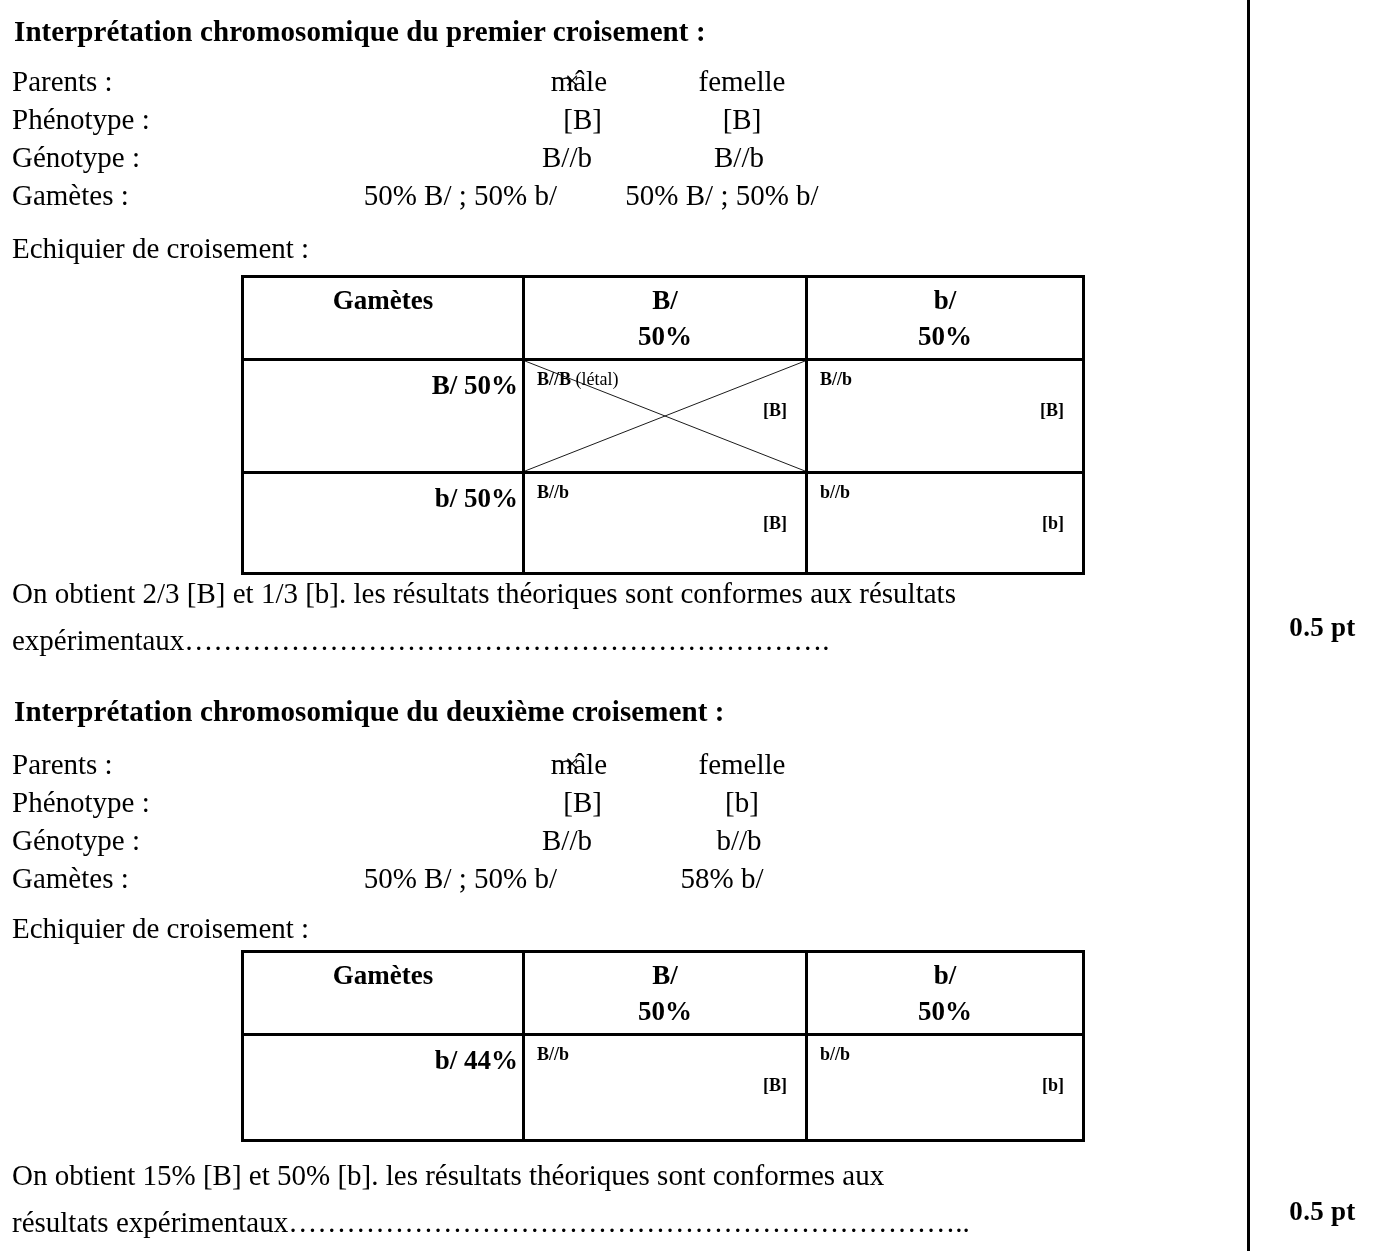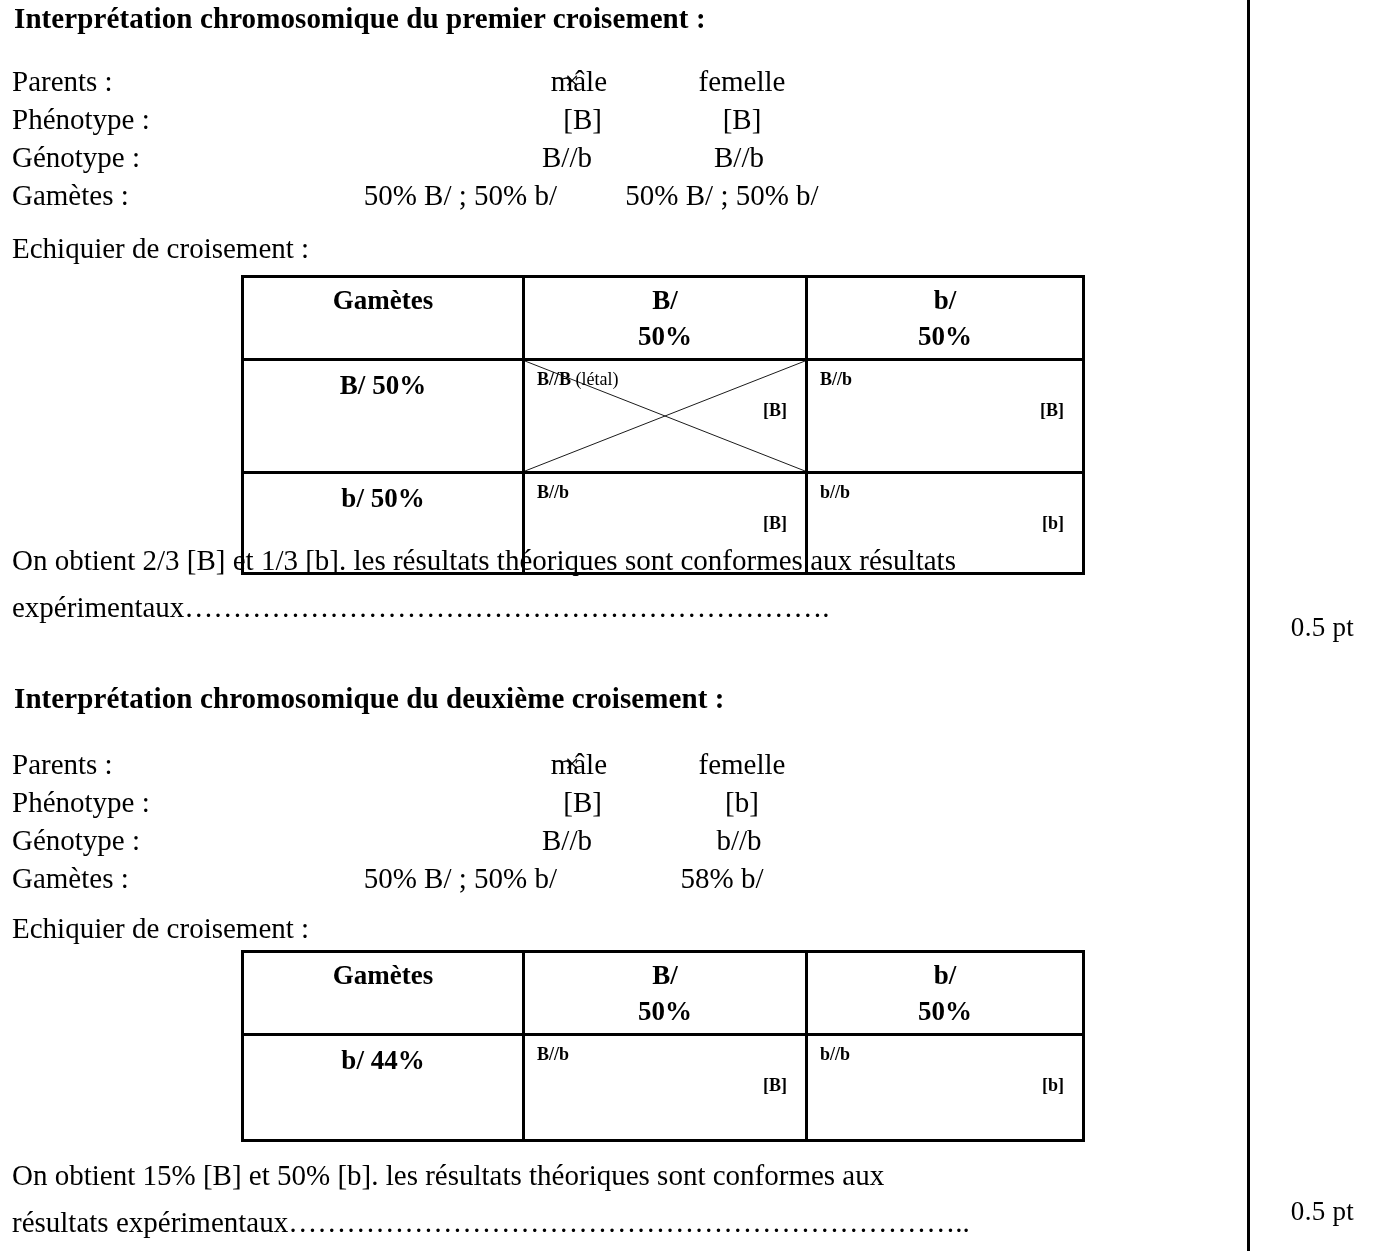--- a/index.html
+++ b/index.html
@@ -23,21 +23,21 @@
     top: 0;
     width: 3px;
     height: 1251px;
     background: #000;
   }
   .points-mark {
     position: absolute;
     left: 1256px;
     width: 133px;
     text-align: center;
-    font-weight: normal;
+    font-weight: bold;
     font-size: 27px;
     letter-spacing: 0.3px;
   }
   #points-1 { top: 612px; }
   #points-2 { top: 1196px; }
 
   
   #content {
     position: absolute;
     left: 0;
@@ -46,20 +46,21 @@
     height: 1251px;
   }
 
   .section-title {
     position: absolute;
     left: 14px;
     font-weight: bold;
     font-size: 29px;
     white-space: nowrap;
     letter-spacing: 0.1px;
+    margin-top: 13px;
   }
   #title-1 { top: 2px; }
   #title-2 { top: 682px; }
 
   
   .cross-block {
     position: absolute;
     left: 12px;
     width: 1000px;
     font-size: 29px;
@@ -140,21 +141,21 @@
   .hdr-cell {
     text-align: center;
     font-weight: bold;
     font-size: 27px;
     line-height: 36px;
     vertical-align: middle;
   }
   .hdr-cell .two-line { display: block; }
 
   .row-head {
-    text-align: center;
+    text-align: right;
     font-weight: bold;
     font-size: 27px;
     line-height: 40px;
     vertical-align: middle;
   }
 
   .geno-cell {
     font-weight: bold;
     font-size: 18px;
   }
@@ -186,21 +187,21 @@
   .crossed .x-overlay svg { width: 100%; height: 100%; display: block; }
 
   
   .conclusion {
     position: absolute;
     left: 12px;
     width: 1225px;
     font-size: 29px;
     line-height: 47px;
   }
-  #conclusion-1 { top: 537px; }
+  #conclusion-1 { top: 570px; }
   #conclusion-2 { top: 1152px; }
   .conclusion .line { white-space: nowrap; display: block; }
 </style>
 </head>
 <body>
 
 <div id="content">
 
   <div id="title-1" class="section-title">Interprétation chromosomique du premier croisement :</div>
 

